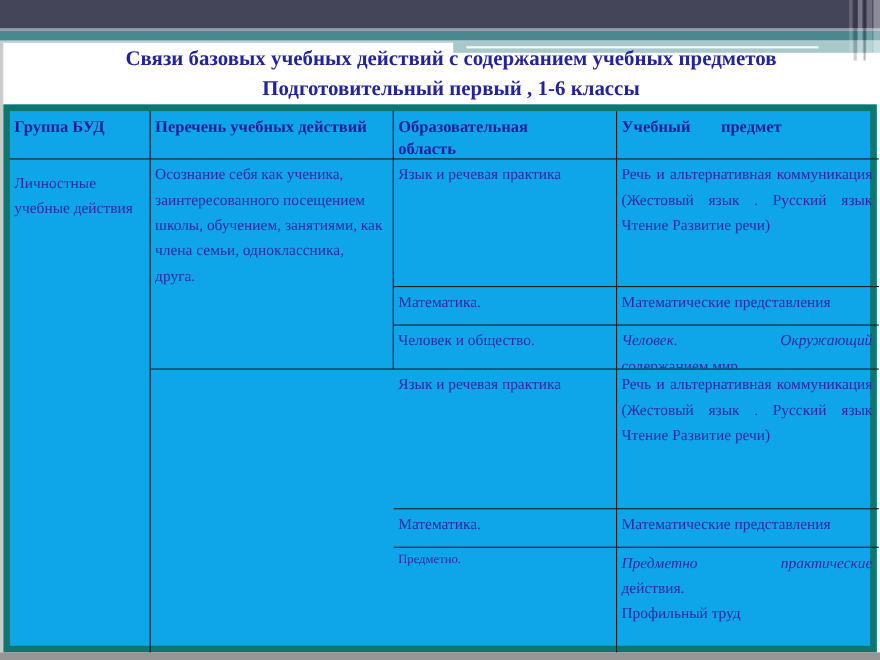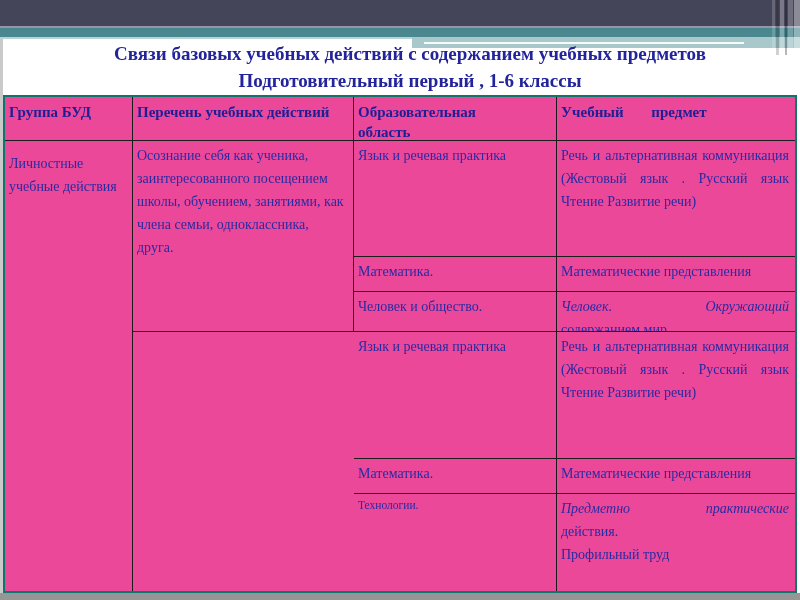--- a/index.html
+++ b/index.html
@@ -26,21 +26,21 @@
   
   .edge-left   { position: absolute; left: 0; top: 39px; width: 3px; height: 554px; background: #cacaca; }
   .edge-bottom { position: absolute; left: 0; top: 593px; width: 800px; height: 7px; background: #969696; }
 
   
   .title-block { position: absolute; left: 30px; top: 40px; width: 760px; text-align: center;
                  color: #23239c; font-weight: bold; font-size: 19px; line-height: 27px; }
 
   
   .tbl { position: absolute; left: 3px; top: 95px; width: 794px; height: 498px;
-         border: 2px solid #0f766e; background: #ec4899;
+         border: 6px solid #0f766e; background: #0ea5e9;
          display: grid;
          grid-template-columns: 128px 221px 203px 238px;
          grid-template-rows: 44px 116px 35px 40px 127px 35px 97px;
          color: #2a2aa2; font-size: 14px; line-height: 23px; }
   .cell { border-right: 1px solid #1c1c1c; border-bottom: 1px solid #1c1c1c;
           padding: 3px 6px 2px 4px; overflow: hidden; }
   .last-col { border-right: none; }
   .last-row { border-bottom: none; }
   .hdr  { font-weight: bold; font-size: 15px; line-height: 20px; color: #1e1e96; padding-top: 5px; }
   .wspace { word-spacing: 24px; }
@@ -107,21 +107,21 @@
         <span>Человек.</span>
         <span>Окружающий</span>
       </div>
       <div class="preline">содержанием мир.</div>
     </div>
 
     <div class="cell a1r0a">Язык и речевая практика</div>
     <div class="cell a1r0s last-col just">Речь и альтернативная коммуникация (Жестовый язык . Русский язык Чтение Развитие речи)</div>
     <div class="cell a1r1a">Математика.</div>
     <div class="cell a1r1s last-col">Математические представления</div>
-    <div class="cell a1r2a last-row small">Технологии.</div>
+    <div class="cell a1r2a last-row small">Предметно.</div>
     <div class="cell a1r2s last-col last-row">
       <div class="justline">
         <span>Предметно</span>
         <span>практические</span>
       </div>
       <div class="preline">действия.
 Профильный труд</div>
     </div>
   </div>
 

